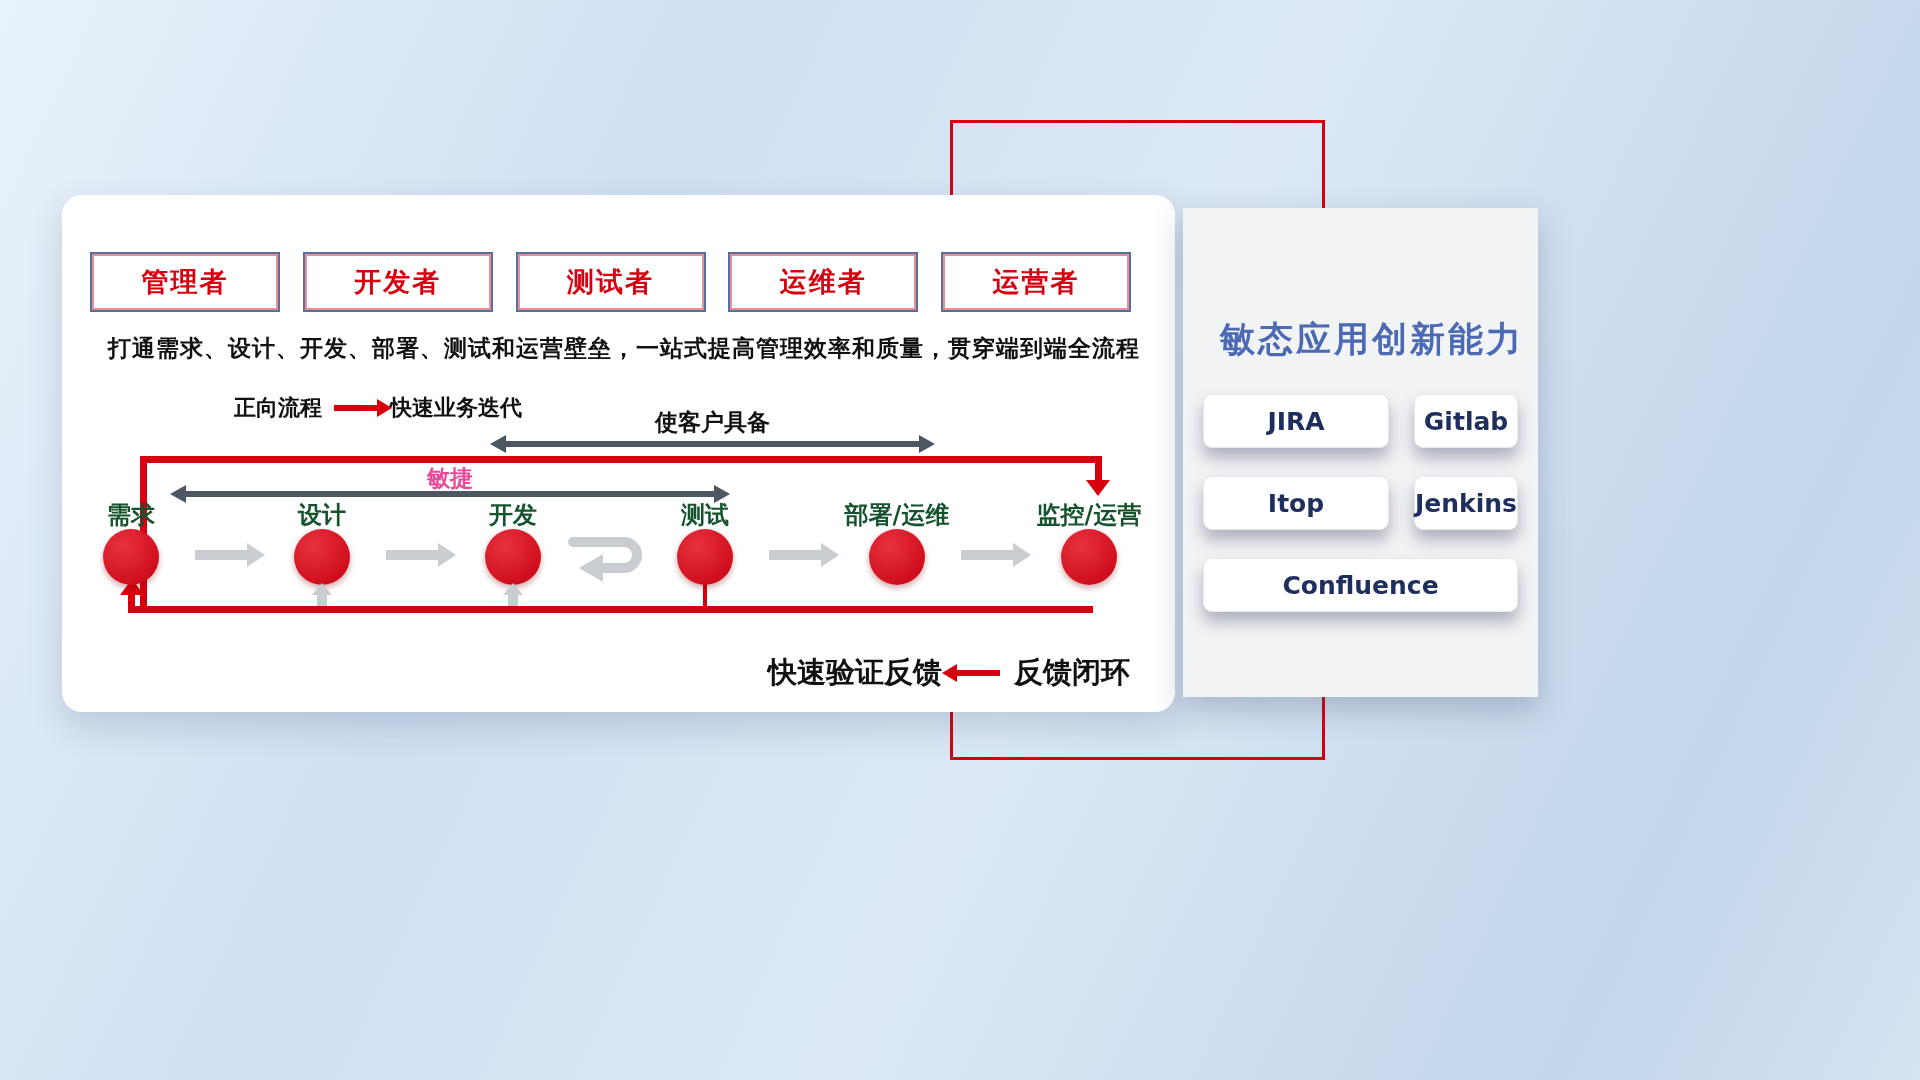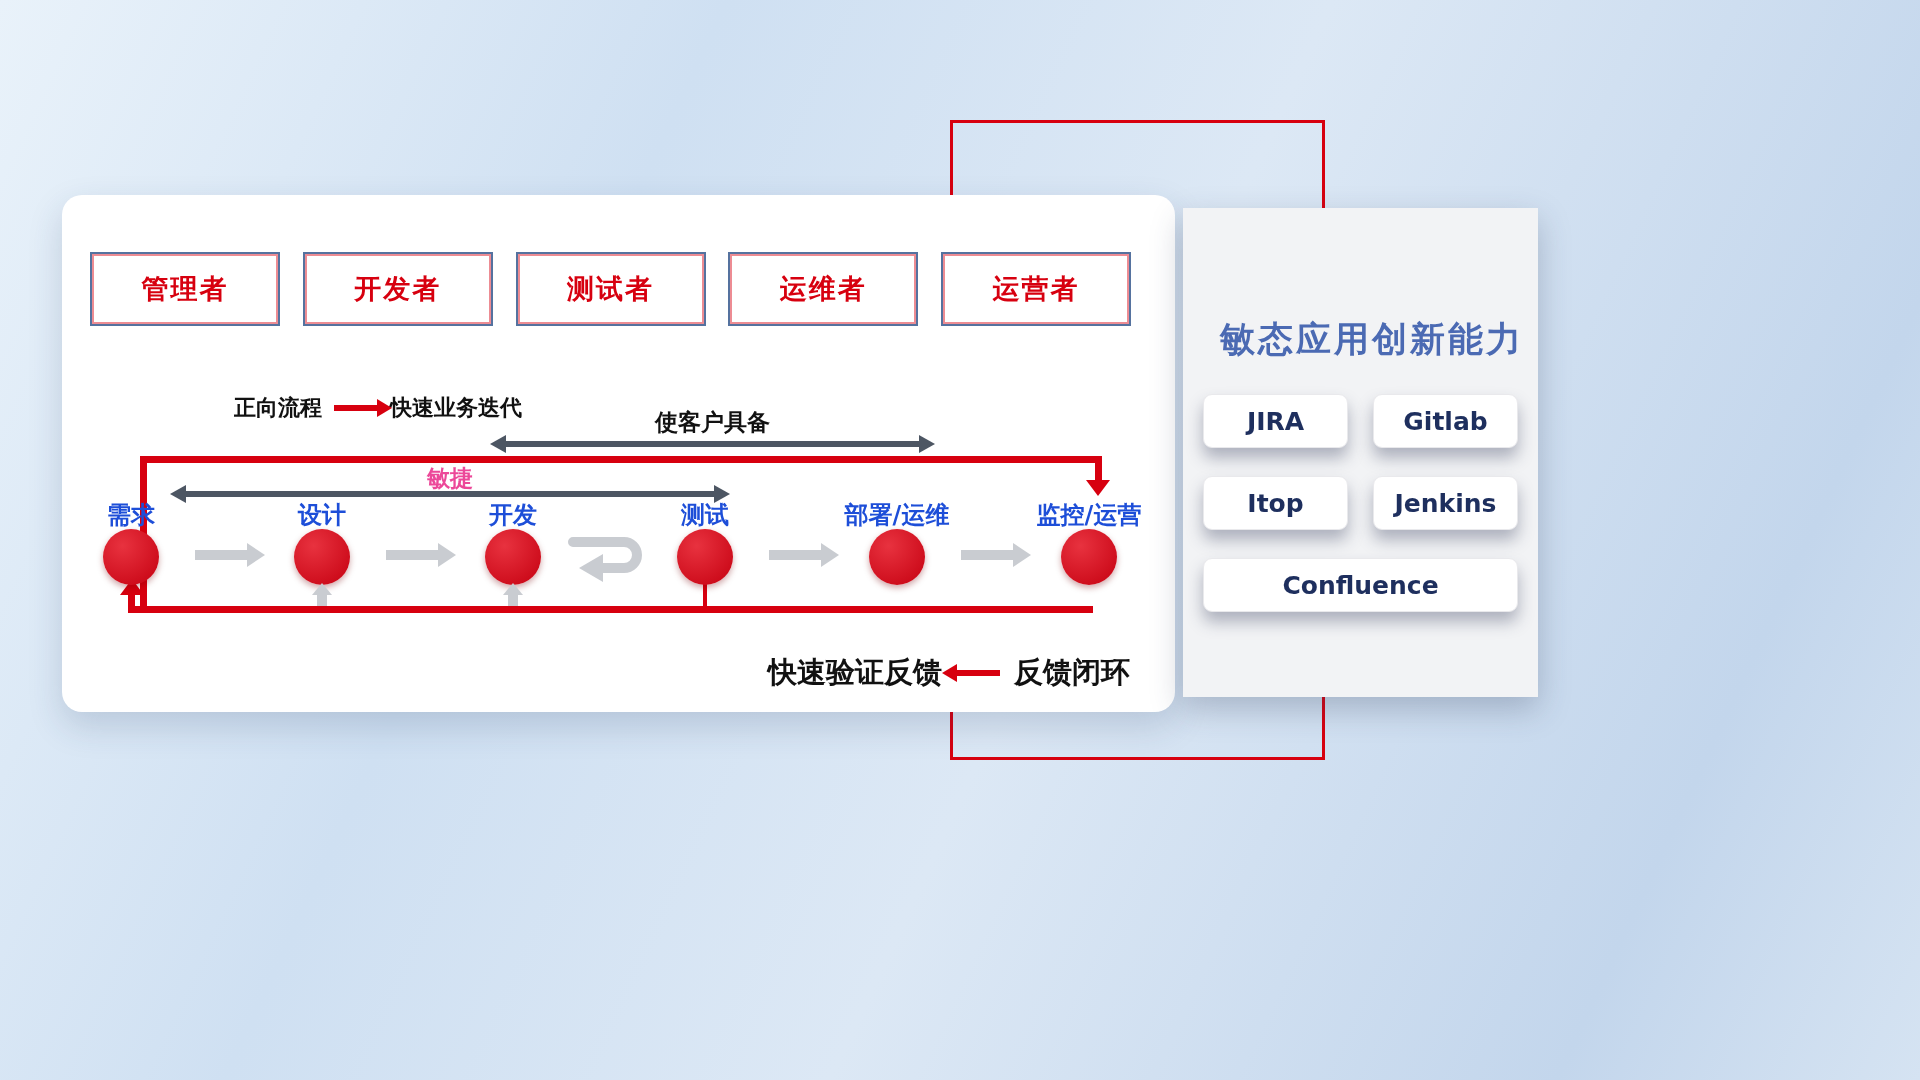--- a/index.html
+++ b/index.html
@@ -14,21 +14,21 @@
     border:3px solid #d7000f; z-index:1; }
 
   
   .card { position:absolute; left:62px; top:195px; width:1113px; height:517px;
     background:#ffffff; border-radius:20px; z-index:2;
     box-shadow:0 14px 34px rgba(40,60,100,.18); }
 
   
   .roles { position:absolute; left:28px; top:57px; width:1041px;
     display:flex; justify-content:space-between; }
-  .role { width:190px; height:74px; background:#fff;
+  .role { width:190px; height:60px; background:#fff;
     border:2px solid #55729f; box-shadow:inset 0 0 0 2px rgba(215,0,15,.45);
     display:flex; align-items:center; justify-content:center;
     color:#d7000f; font-size:27px; font-weight:700; letter-spacing:2px; }
 
   .desc { position:absolute; left:46px; top:138px; width:1060px; white-space:nowrap;
     font-size:23px; font-weight:700; color:#111; letter-spacing:1px; }
 
   
   .legend-forward { position:absolute; left:172px; top:198px;
     display:flex; align-items:center; gap:12px;
@@ -60,21 +60,21 @@
     border-top:16px solid #d7000f; border-left:12px solid transparent; border-right:12px solid transparent; }
   .loop-left   { position:absolute; left:78px;  top:261px; width:7px;  height:157px; background:#d7000f; }
   .loop-bottom { position:absolute; left:66px;  top:411px; width:965px; height:7px; background:#d7000f; }
   .loop-up-stub{ position:absolute; left:66px;  top:398px; width:7px;  height:14px; background:#d7000f; }
   .loop-up-head{ position:absolute; left:58px;  top:384px; width:0; height:0;
     border-bottom:16px solid #d7000f; border-left:12px solid transparent; border-right:12px solid transparent; }
   .test-stub   { position:absolute; left:641px; top:388px; width:4px; height:24px; background:#d7000f; }
 
   
   .stage { position:absolute; top:306px; width:180px; margin-left:-90px; text-align:center; }
-  .stage-label { font-size:24px; line-height:28px; font-weight:700; color:#1d4ed8; white-space:nowrap; }
+  .stage-label { font-size:24px; line-height:28px; font-weight:700; color:#14532d; white-space:nowrap; }
   .stage-circle { width:56px; height:56px; border-radius:50%; margin:0 auto;
     background:radial-gradient(circle at 35% 30%, #e8323f, #c50010);
     box-shadow:0 3px 6px rgba(120,0,10,.35); }
 
   
   .flow-arrow { position:absolute; top:355px; width:52px; height:10px; background:#c9ccd1; }
   .flow-arrow::after { content:""; position:absolute; right:-18px; top:-7px;
     border-left:18px solid #c9ccd1; border-top:12px solid transparent; border-bottom:12px solid transparent; }
   .up-arrow-stub { position:absolute; top:399px; width:10px; height:12px; background:#c9ccd1; }
   .up-arrow-head { position:absolute; top:388px; width:0; height:0;
@@ -87,21 +87,21 @@
     font-size:29px; font-weight:700; color:#111; }
 
   
   .panel { position:absolute; left:1183px; top:208px; width:355px; height:489px;
     background:#f2f3f5; z-index:3; box-shadow:0 12px 30px rgba(50,60,90,.28); }
   .panel-title1 { position:absolute; left:0; top:38px; width:100%; text-align:center;
     color:#4b6ab3; font-size:35px; font-weight:700; letter-spacing:4px; }
   .panel-title2 { position:absolute; left:0; top:108px; width:100%; text-align:center;
     color:#4b6ab3; font-size:35px; font-weight:700; letter-spacing:3px;padding-left:23px; }
   .tools { position:absolute; left:20px; top:186px; width:315px;
-    display:grid; grid-template-columns:1fr 1fr; column-gap:25px; row-gap:28px; }
+    display:grid; grid-template-columns:1fr; column-gap:25px; row-gap:28px; }
   .tool { height:54px; background:#fff; border-radius:9px; border:1px solid #e9e9ec;
     display:flex; align-items:center; justify-content:center;
     color:#1e2f5e; font-size:25px; font-weight:700;
     box-shadow:0 10px 16px rgba(45,55,85,.35); }
   .tool-wide { grid-column:1 / span 2; }
 </style>
 </head>
 <body>
 
 <div class="canvas">
@@ -121,20 +121,21 @@
         <span>测试者</span>
       </div>
       <div class="role">
         <span>运维者</span>
       </div>
       <div class="role">
         <span>运营者</span>
       </div>
     </div>
 
+    <div class="desc">打通需求、设计、开发、部署、测试和运营壁垒，一站式提高管理效率和质量，贯穿端到端全流程</div>
 
     <div class="legend-forward">
       <span>正向流程</span>
       <span class="arrow-right-red"></span>
       <span>快速业务迭代</span>
     </div>
 
     <div class="cd-label">使客户具备</div>
     <div class="darrow cd-arrow"></div>
 

